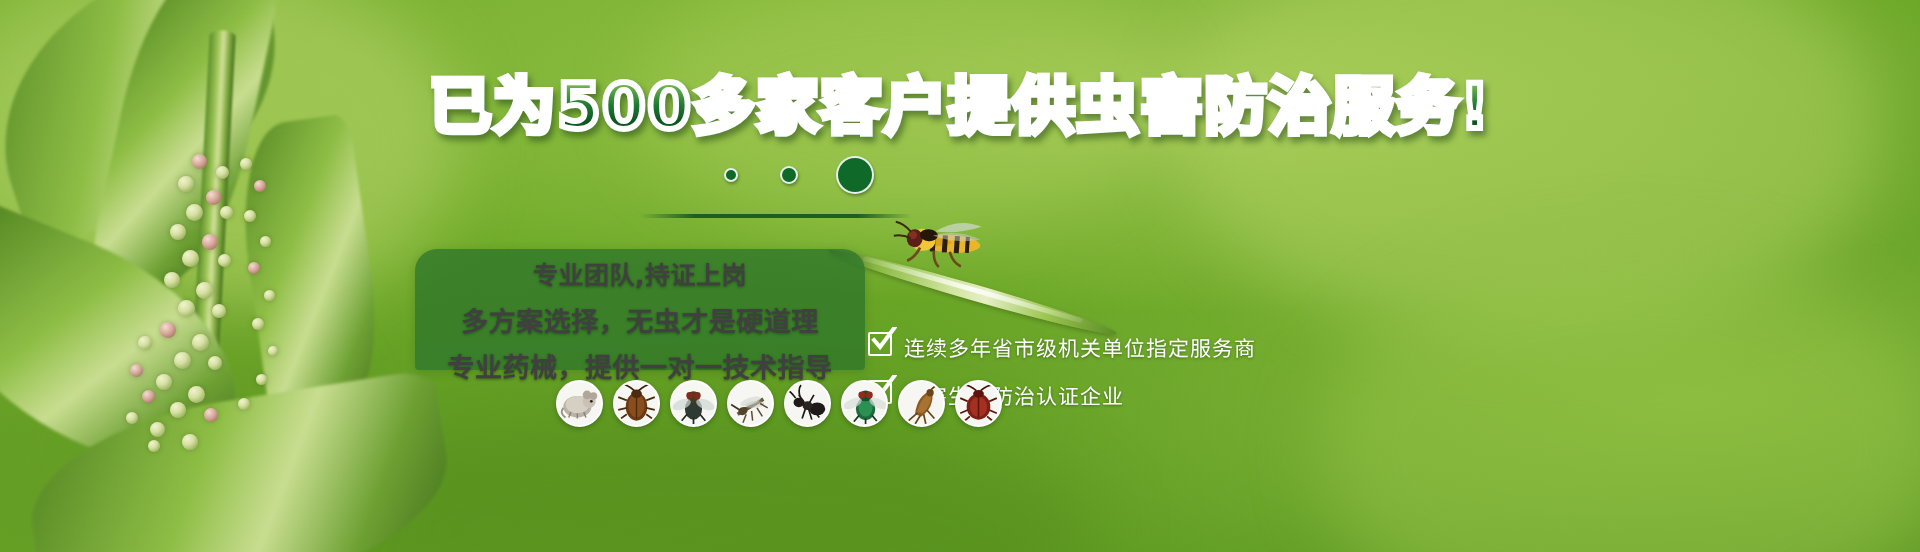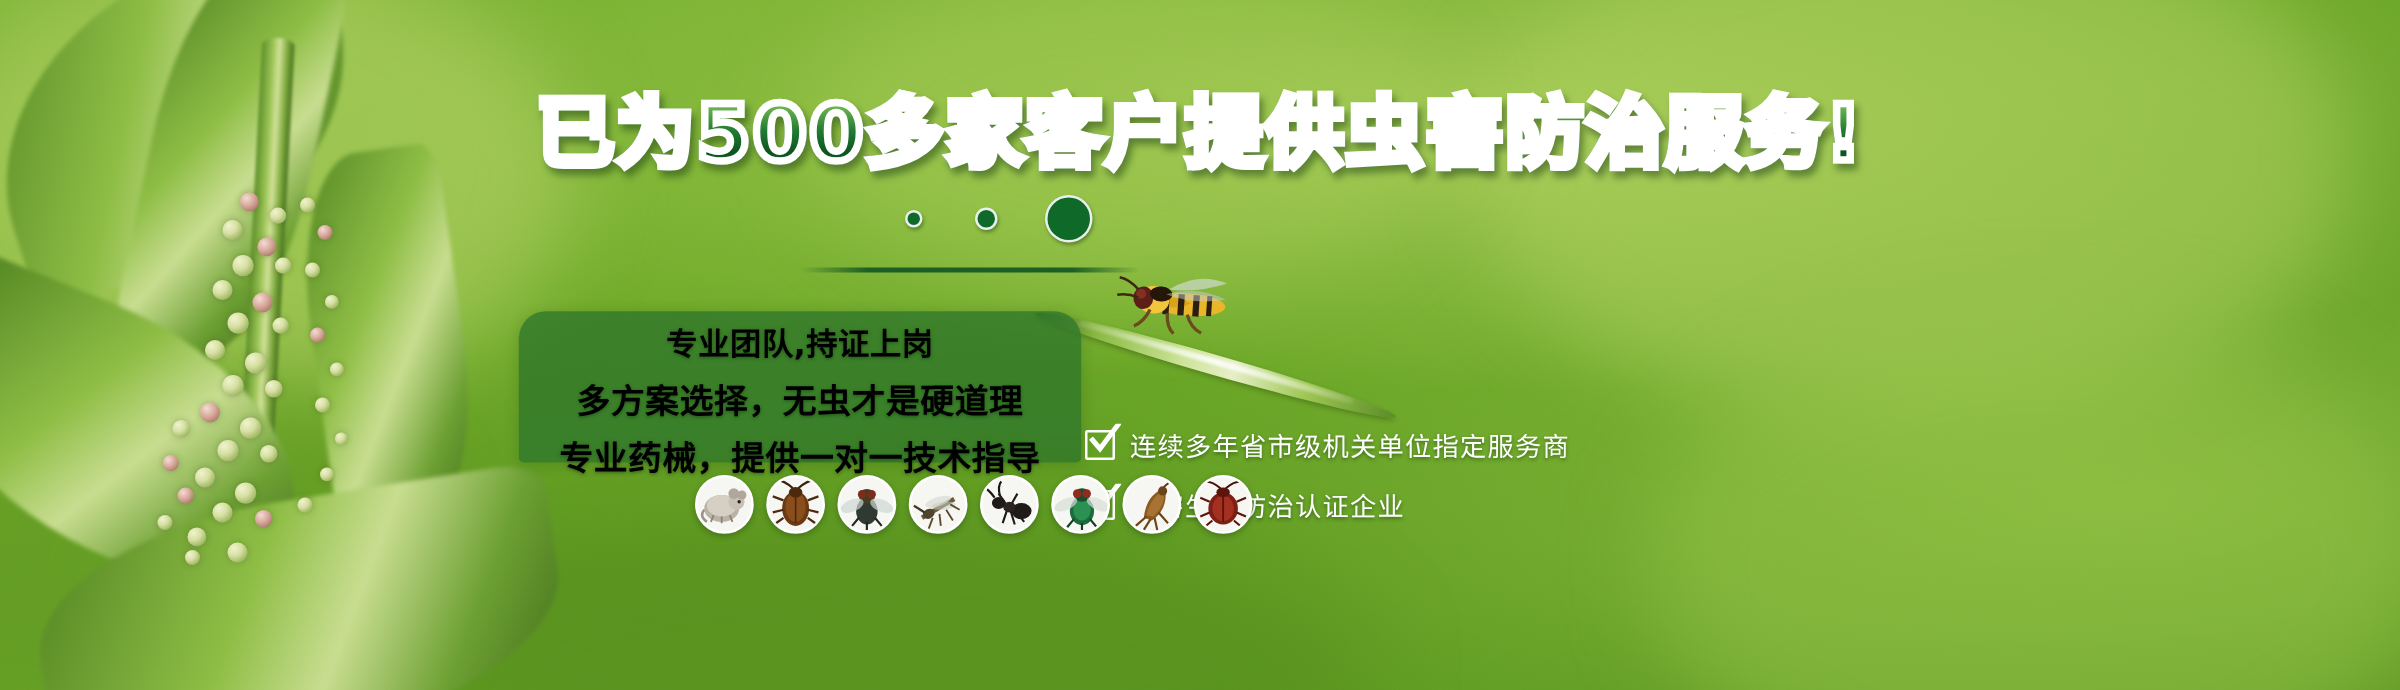--- a/index.html
+++ b/index.html
@@ -124,33 +124,33 @@
     background:rgba(46,118,42,.78);
     border-radius:22px 22px 4px 4px;
     box-shadow:0 2px 10px rgba(20,50,15,.18);
   }
   .panel-lines{
     position:absolute; left:415px; top:249px; width:450px; height:121px;
     display:flex; flex-direction:column; justify-content:flex-start;
     padding-top:4px;
   }
   .pline{
-    color:#000000; font-weight:bold; white-space:nowrap;
+    color:#404040; font-weight:bold; white-space:nowrap;
     text-align:center; letter-spacing:.5px;
     font-family:"DejaVu Sans","Liberation Sans",sans-serif;
     text-shadow:0 1px 3px rgba(15,45,12,.55);
   }
   .pline-1{ font-size:25px; line-height:46px; }
   .pline-2{ font-size:27px; line-height:46px; }
   .pline-3{ font-size:27px; line-height:46px; }
 
   
   .bullets{ position:absolute; left:868px; top:332px; }
   .bullet{
-    display:flex; align-items:center; gap:12px;
+    display:flex; gap:12px;
     height:48px;
   }
   .chk{ width:24px; height:24px; flex:0 0 24px; position:relative; }
   .chk .bx{
     position:absolute; inset:0; border:2px solid #ffffff; border-radius:2px;
   }
   .chk .tick{
     position:absolute; left:3px; top:-5px; width:26px; height:24px;
   }
   .bullet-label{

